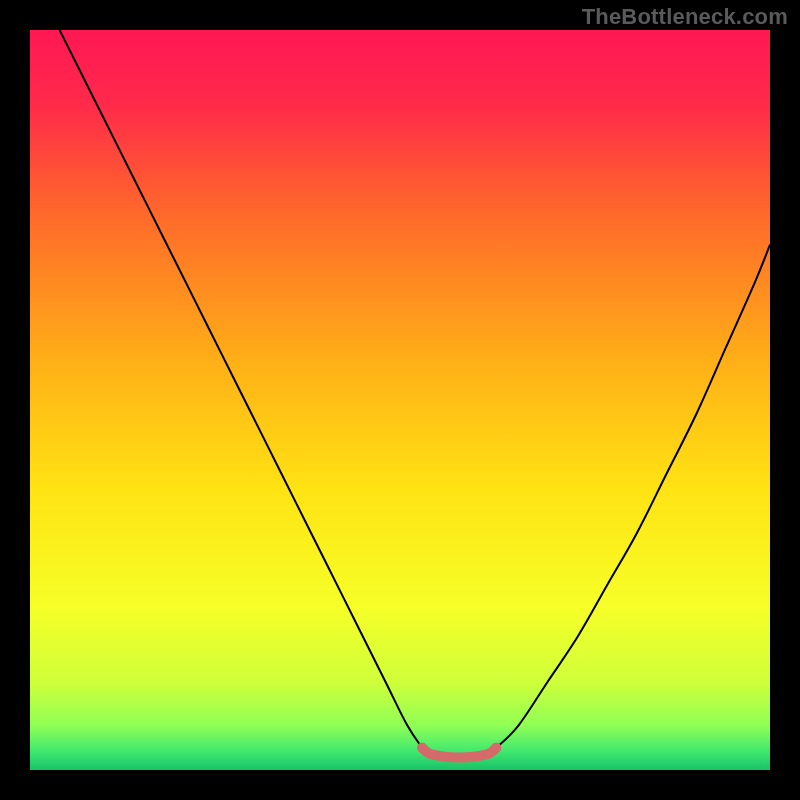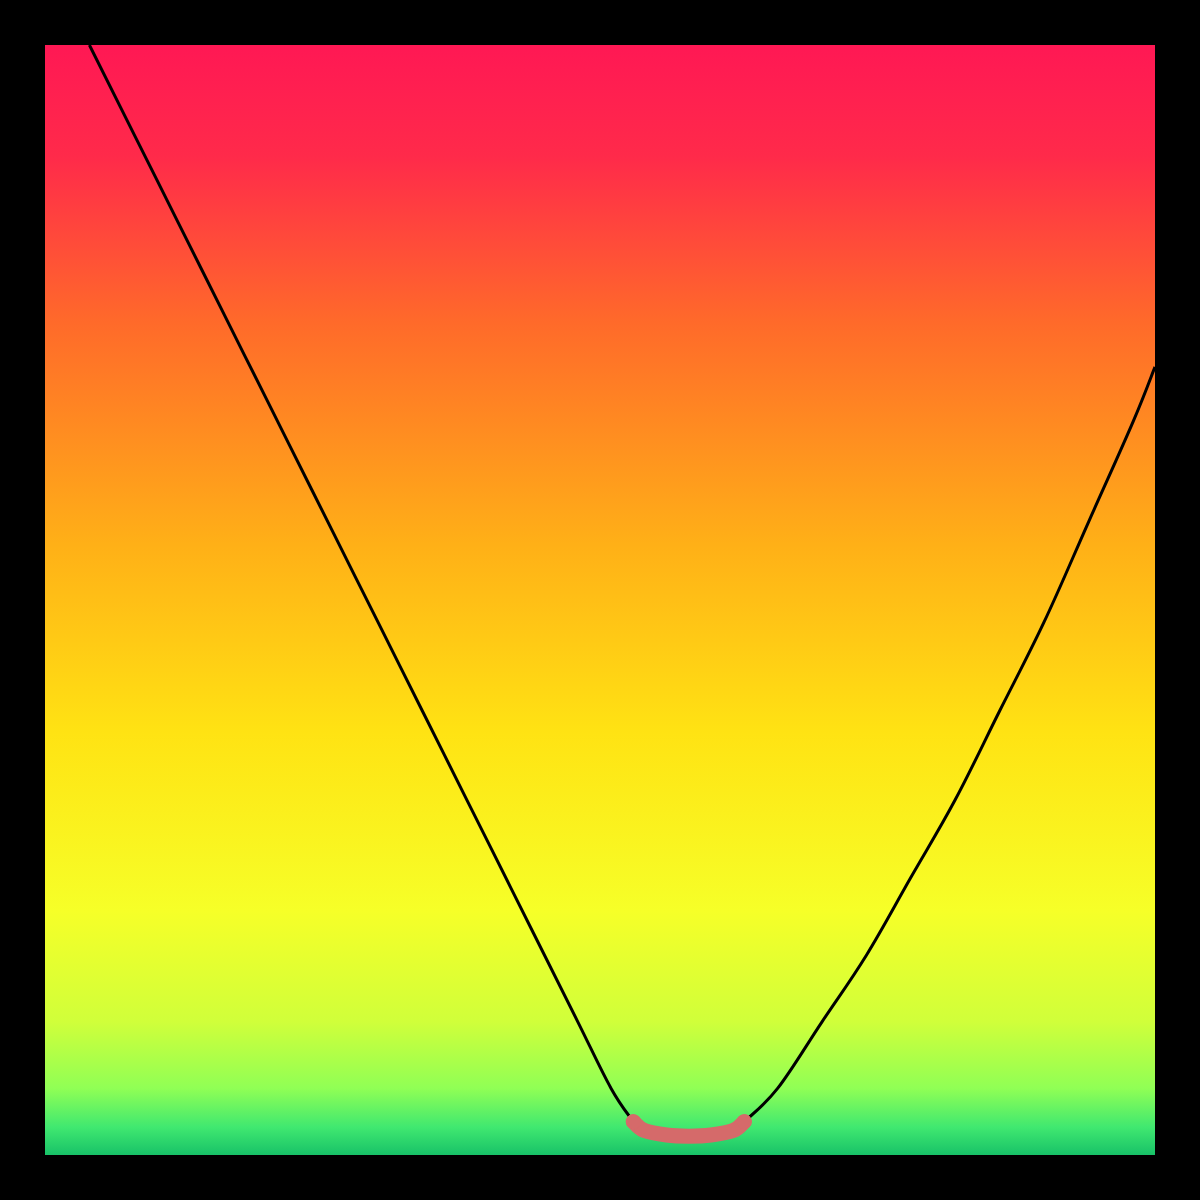--- a/index.html
+++ b/index.html
@@ -34,20 +34,21 @@
     font-weight: 600;
     color: #5a5a5a;
     letter-spacing: 0.2px;
   }
   svg { display: block; }
 </style>
 </head>
 <body>
 
 <div class="frame">
+  <div class="watermark">TheBottleneck.com</div>
   <div class="plot">
     <svg id="chart-svg" width="740" height="740" viewBox="0 0 740 740">
       <defs>
         <linearGradient id="bg-grad" x1="0" y1="0" x2="0" y2="1">
             <stop offset="0%" stop-color="#ff1854"></stop>
             <stop offset="10%" stop-color="#ff2a4a"></stop>
             <stop offset="25%" stop-color="#ff6a2a"></stop>
             <stop offset="45%" stop-color="#ffb017"></stop>
             <stop offset="62%" stop-color="#ffe313"></stop>
             <stop offset="78%" stop-color="#f6ff28"></stop>

